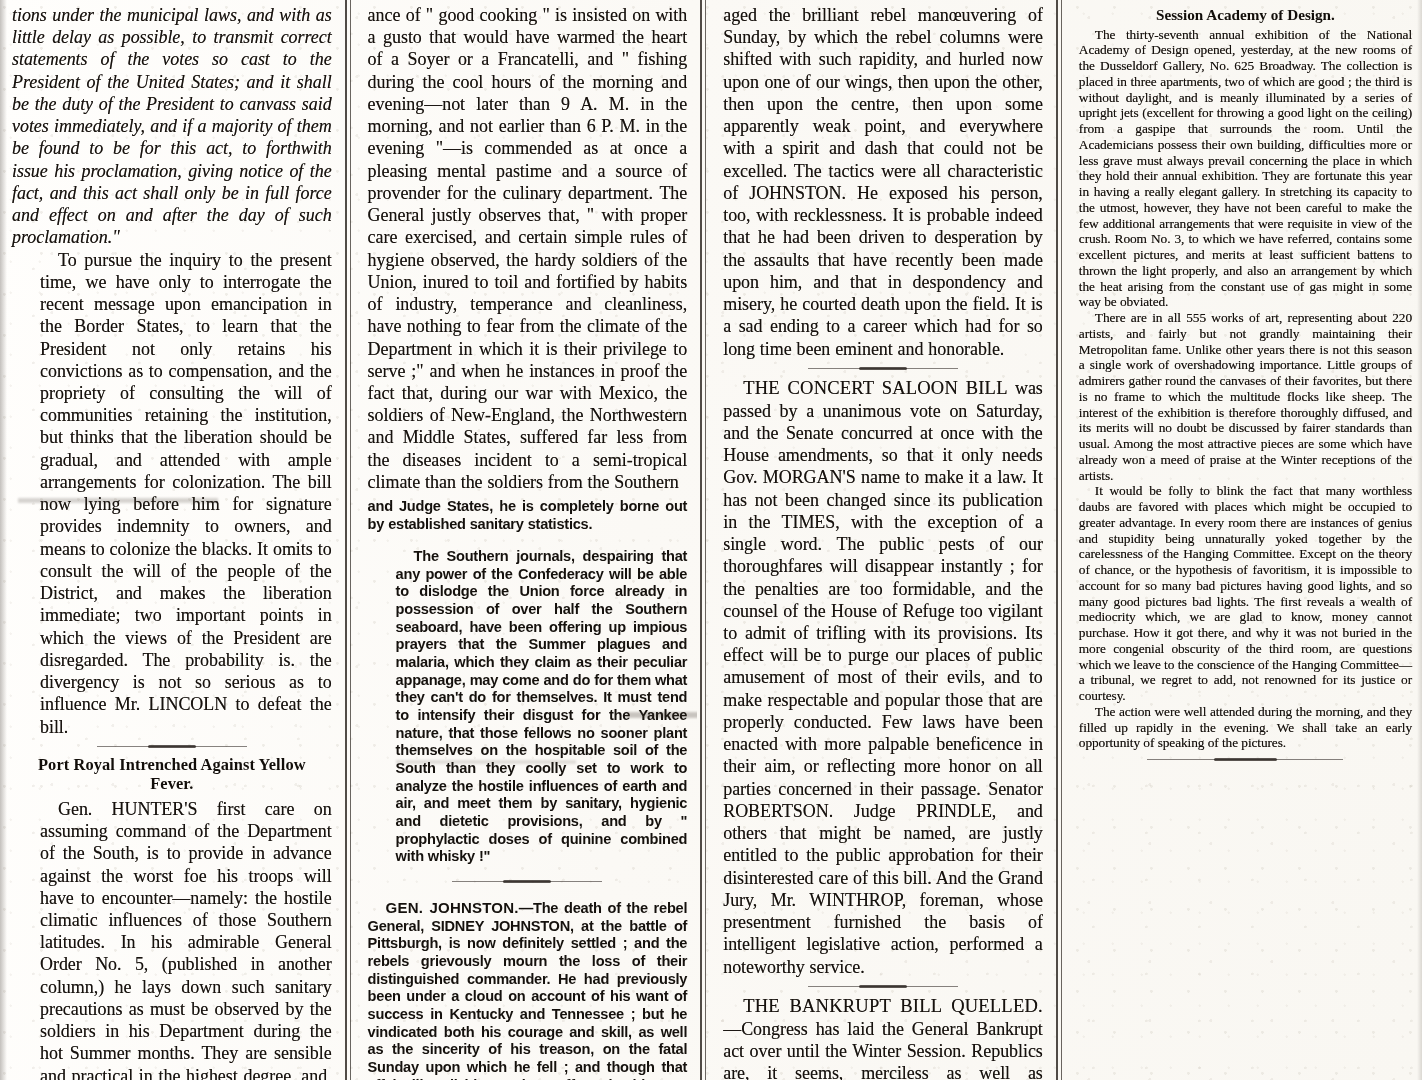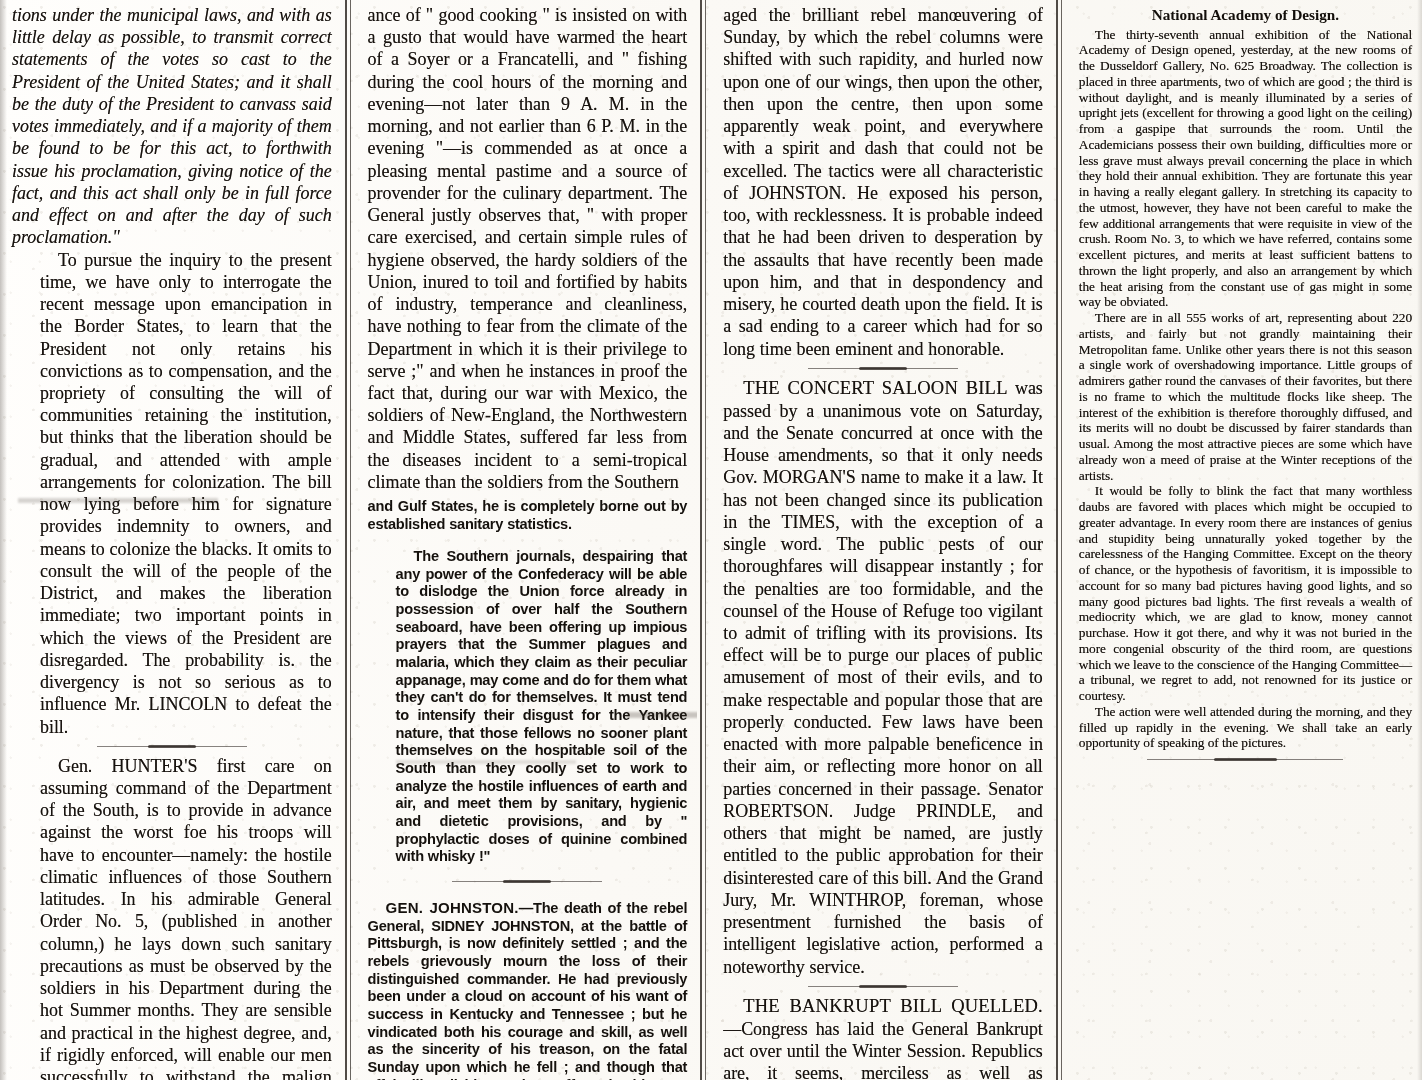--- a/index.html
+++ b/index.html
@@ -192,33 +192,37 @@
   <div class="edge-right"></div>
 
   <div class="col col-1">
 
     <p class="body-text ital">tions under the municipal laws, and with as little delay as possible, to transmit correct statements of the votes so cast to the President of the United States; and it shall be the duty of the President to canvass said votes immediately, and if a majority of them be found to be for this act, to forthwith issue his proclamation, giving notice of the fact, and this act shall only be in full force and effect on and after the day of such proclamation."</p>
 
     <p class="body-text indent">To pursue the inquiry to the present time, we have only to interrogate the recent message upon emancipation in the Border States, to learn that the President not only retains his convictions as to compensation, and the propriety of consulting the will of communities retaining the institution, but thinks that the liberation should be gradual, and attended with ample arrangements for colonization. The bill now lying before him for signature provides indemnity to owners, and means to colonize the blacks. It omits to consult the will of the people of the District, and makes the liberation immediate; two important points in which the views of the President are disregarded. The probability is. the divergency is not so serious as to influence Mr. LINCOLN to defeat the bill.</p>
 
     <div class="rule"></div>
 
+    <div class="headline">
+      <span>Port Royal Intrenched Against Yellow</span><br>
+      <span>Fever.</span>
+    </div>
 
     <p class="body-text indent">Gen. HUNTER'S first care on assuming command of the Department of the South, is to provide in advance against the worst foe his troops will have to encounter—namely: the hostile climatic influences of those Southern latitudes. In his admirable General Order No. 5, (published in another column,) he lays down such sanitary precautions as must be observed by the soldiers in his Department during the hot Summer months. They are sensible and practical in the highest degree, and, if rigidly enforced, will enable our men successfully to withstand the malign principalities and powers of the Southern air. Though each direction is simply a necessary precaution against some inimical element, several of them produce a rather odd impression, contrasted with the reckless ways our troops are able to indulge in in our healthier upper latitudes. Thus they are to be sure " not to rise till half an hour after sunrise, when breakfast will be ready for the men as soon as they leave their tents ;" they are to receive, during the hot hours of the day, " quinine in prophylactic doses, each dose combined with half a gill of whisky ;" the import-</p>
 
     <span class="smudge" style="left:18px; top:498px; width:200px; height:5px;"></span>
   </div>
 
   <div class="divider"></div>
 
   <div class="col col-2">
 
     <p class="body-text">ance of " good cooking " is insisted on with a gusto that would have warmed the heart of a Soyer or a Francatelli, and " fishing during the cool hours of the morning and evening—not later than 9 A. M. in the morning, and not earlier than 6 P. M. in the evening "—is commended as at once a pleasing mental pastime and a source of provender for the culinary department. The General justly observes that, " with proper care exercised, and certain simple rules of hygiene observed, the hardy soldiers of the Union, inured to toil and fortified by habits of industry, temperance and cleanliness, have nothing to fear from the climate of the Department in which it is their privilege to serve ;" and when he instances in proof the fact that, during our war with Mexico, the soldiers of New-England, the Northwestern and Middle States, suffered far less from the diseases incident to a semi-tropical climate than the soldiers from the Southern</p>
 
-    <p class="antique" style="margin-top:5px;">and Gulf States, he is completely borne out by established sanitary statistics.</p>
+    <p class="antique" style="margin-top:5px;">and Judge States, he is completely borne out by established sanitary statistics.</p>
 
     <p class="antique indent">The Southern journals, despairing that any power of the Confederacy will be able to dislodge the Union force already in possession of over half the Southern seaboard, have been offering up impious prayers that the Summer plagues and malaria, which they claim as their peculiar appanage, may come and do for them what they can't do for themselves. It must tend to intensify their disgust for the Yankee nature, that those fellows no sooner plant themselves on the hospitable soil of the South than they coolly set to work to analyze the hostile influences of earth and air, and meet them by sanitary, hygienic and dietetic provisions, and by " prophylactic doses of quinine combined with whisky !"</p>
 
     <div class="rule"></div>
 
     <p class="antique" style="text-indent:18px;">
       <span class="sc">GEN. JOHNSTON.</span><span>—The death of the rebel General, SIDNEY JOHNSTON, at the battle of Pittsburgh, is now definitely settled ; and the rebels grievously mourn the loss of their distinguished commander. He had previously been under a cloud on account of his want of success in Kentucky and Tennessee ; but he vindicated both his courage and skill, as well as the sincerity of his treason, on the fatal Sunday upon which he fell ; and though that affair, like all his previous efforts in this war, was a failure, yet rebel criticism is silent in presence of his death. It was undoubtedly he, and not BEAUREGARD, who conceived and man-</span>
     </p>
 
     <span class="smudge" style="left:270px; top:712px; width:90px; height:6px; opacity:.26;"></span>
@@ -244,21 +248,21 @@
     </p>
 
     <div class="rule wide"></div>
   </div>
 
   <div class="divider"></div>
 
   <div class="col col-4">
 
     <div class="headline-sm">
-      <span>National Academy of Design.</span>
+      <span>Session Academy of Design.</span>
     </div>
 
     <p class="body-text small-face" style="text-indent:16px;">The thirty-seventh annual exhibition of the National Academy of Design opened, yesterday, at the new rooms of the Dusseldorf Gallery, No. 625 Broadway. The collection is placed in three apartments, two of which are good ; the third is without daylight, and is meanly illuminated by a series of upright jets (excellent for throwing a good light on the ceiling) from a gaspipe that surrounds the room. Until the Academicians possess their own building, difficulties more or less grave must always prevail concerning the place in which they hold their annual exhibition. They are fortunate this year in having a really elegant gallery. In stretching its capacity to the utmost, however, they have not been careful to make the few additional arrangements that were requisite in view of the crush. Room No. 3, to which we have referred, contains some excellent pictures, and merits at least sufficient battens to thrown the light properly, and also an arrangement by which the heat arising from the constant use of gas might in some way be obviated.</p>
 
     <p class="body-text small-face" style="text-indent:16px;">There are in all 555 works of art, representing about 220 artists, and fairly but not grandly maintaining their Metropolitan fame. Unlike other years there is not this season a single work of overshadowing importance. Little groups of admirers gather round the canvases of their favorites, but there is no frame to which the multitude flocks like sheep. The interest of the exhibition is therefore thoroughly diffused, and its merits will no doubt be discussed by fairer standards than usual. Among the most attractive pieces are some which have already won a meed of praise at the Winter receptions of the artists.</p>
 
     <p class="body-text small-face" style="text-indent:16px;">It would be folly to blink the fact that many worthless daubs are favored with places which might be occupied to greater advantage. In every room there are instances of genius and stupidity being unnaturally yoked together by the carelessness of the Hanging Committee. Except on the theory of chance, or the hypothesis of favoritism, it is impossible to account for so many bad pictures having good lights, and so many good pictures bad lights. The first reveals a wealth of mediocrity which, we are glad to know, money cannot purchase. How it got there, and why it was not buried in the more congenial obscurity of the third room, are questions which we leave to the conscience of the Hanging Committee—a tribunal, we regret to add, not renowned for its justice or courtesy.</p>
 
     <p class="body-text small-face" style="text-indent:16px;">The action were well attended during the morning, and they filled up rapidly in the evening. We shall take an early opportunity of speaking of the pictures.</p>
 

